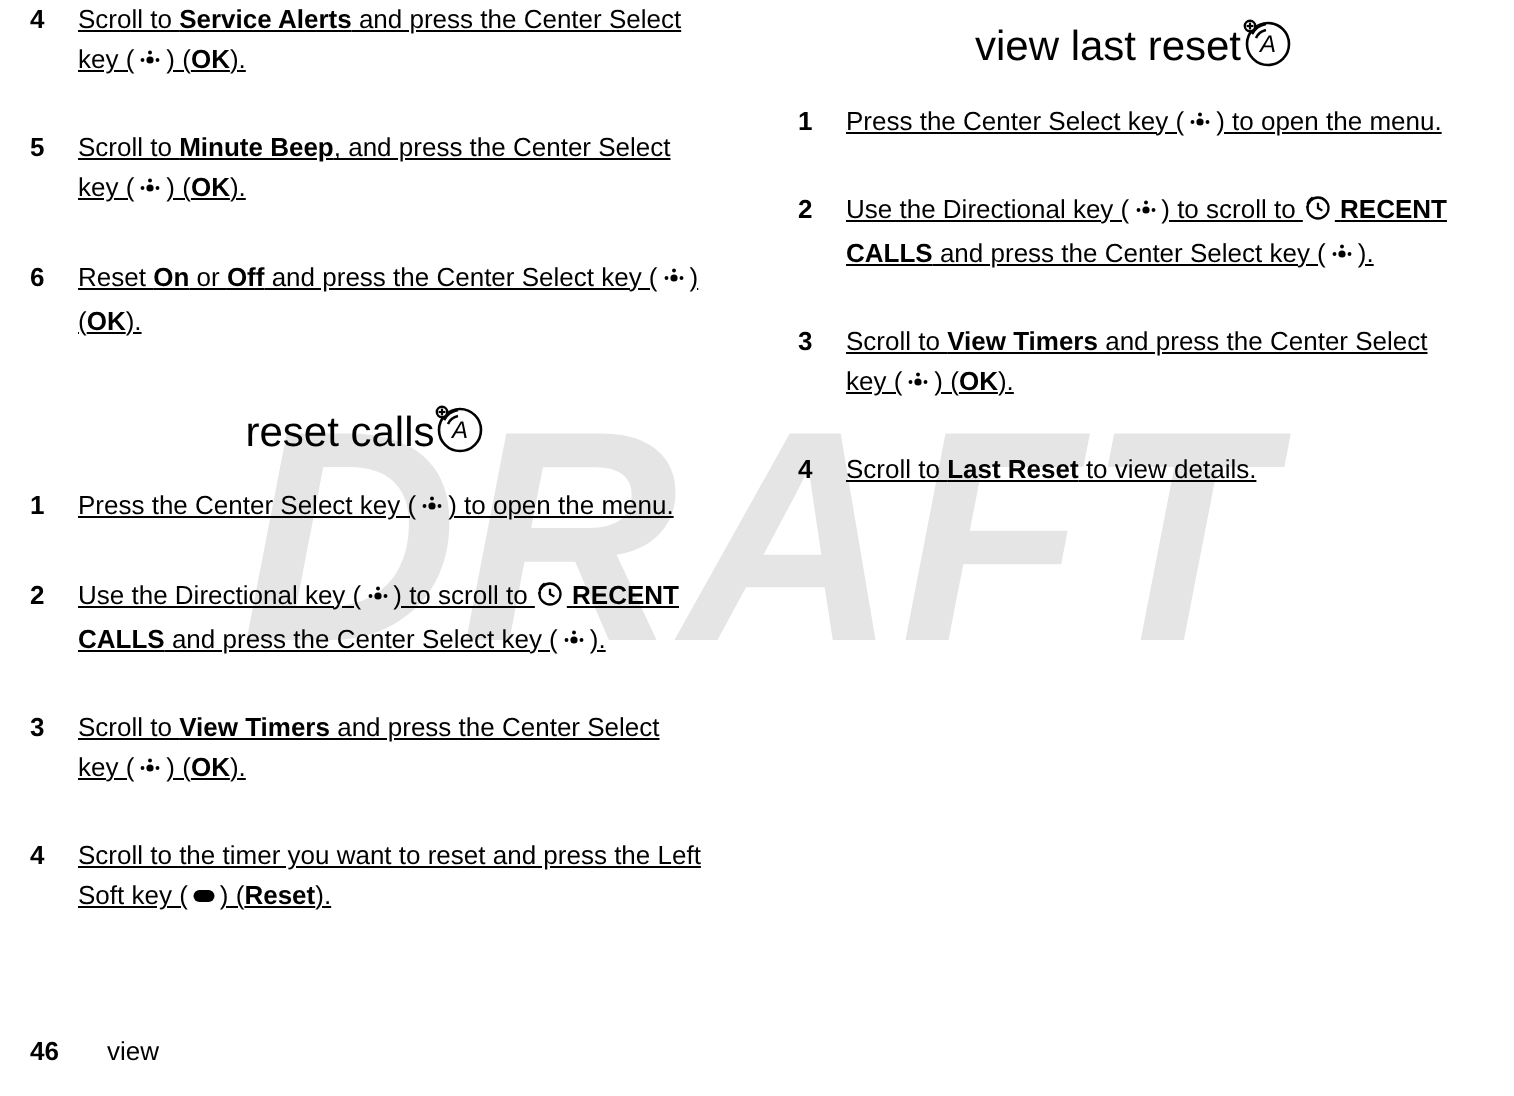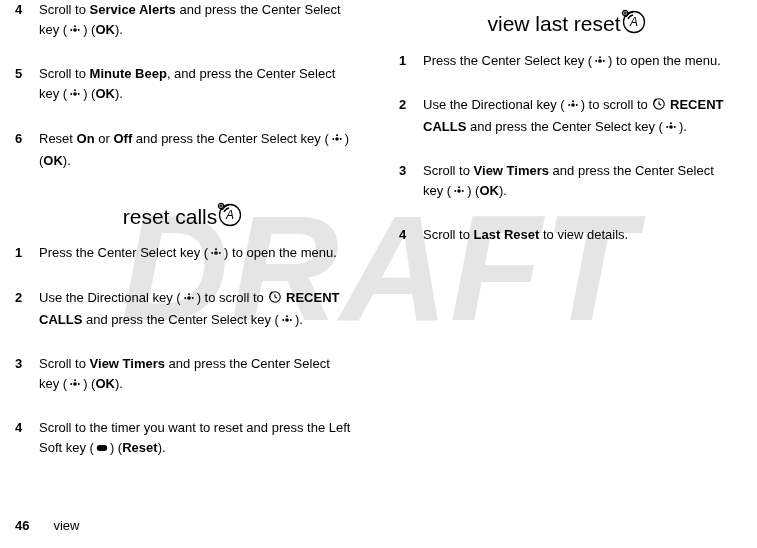--- a/index.html
+++ b/index.html
@@ -41,21 +41,21 @@
       gap: 48px;
       padding-top: 0;
     }
     .col { flex: 1; }
     .step { display: flex; margin-bottom: 22px; }
     .step-num {
       width: 24px;
       flex-shrink: 0;
       font-weight: 700;
     }
-    .step-body { flex: 1; }
+    .step-body { flex: 1; text-decoration: underline; }
     h2 {
       font-size: 21px;
       font-weight: 400;
       margin: 8px 0 10px 0;
       font-family: "Helvetica Neue Light", "Helvetica Neue", Helvetica, Arial, sans-serif;
     }
     .sect-head { display: flex; align-items: center; justify-content: center; }
     .bold { font-weight: 700; }
     .icon { display: inline-block; vertical-align: -2px; }
     .antenna-badge svg { width: 26px; height: 26px; }

